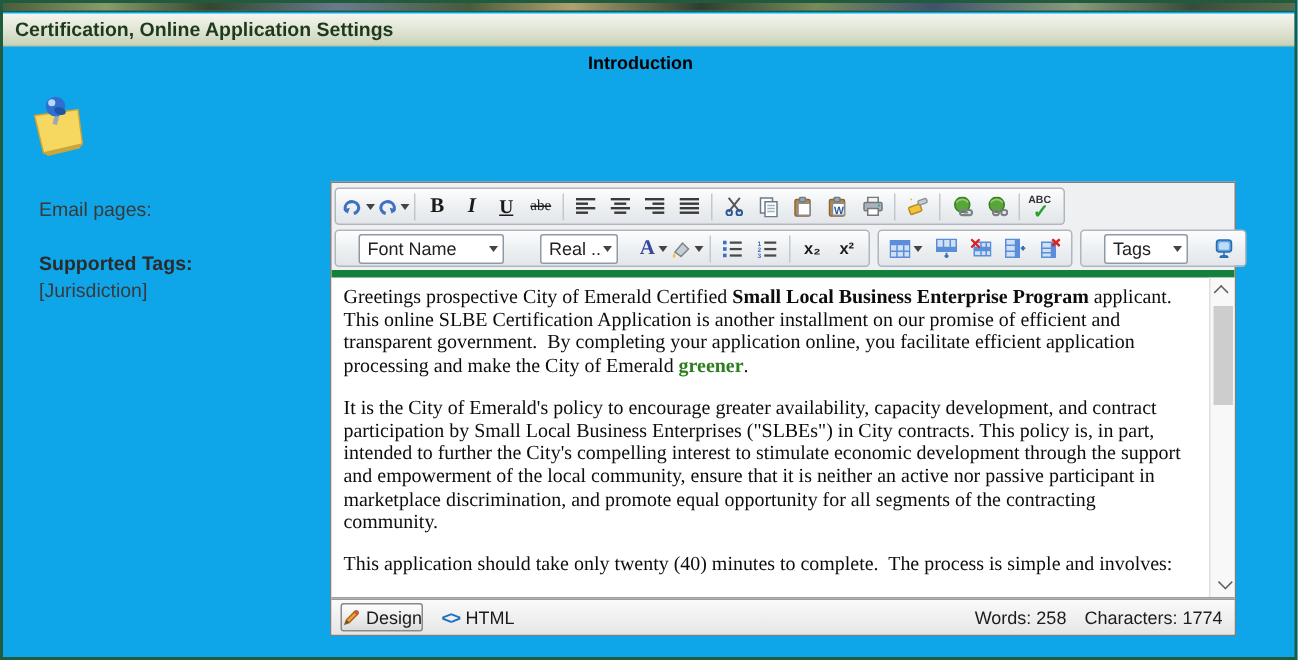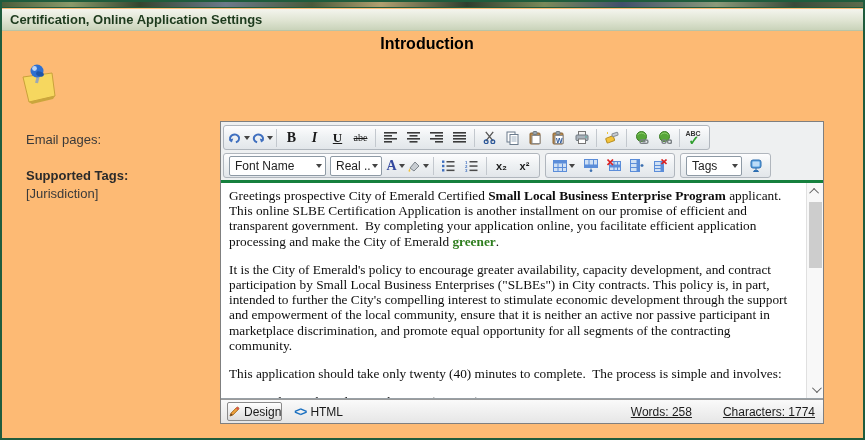--- a/index.html
+++ b/index.html
@@ -1,36 +1,36 @@
 <!DOCTYPE html>
 <html><head>
 <meta charset="utf-8">
 <style>
   * { margin:0; padding:0; box-sizing:border-box; }
   html,body { width:865px; height:440px; font-family:"Liberation Sans", sans-serif; }
   .screen {
     position:relative; width:865px; height:440px;
-    border:2px solid #1f5c3d; background:#fdba74; overflow:hidden;
+    border:2px solid #1f5c3d; background:#0ea5e9; overflow:hidden;
   }
   
   .photo-strip {
     position:absolute; left:0; top:0; width:861px; height:6px;
     background:linear-gradient(90deg,#4a5d3a,#8a9a6a 8%,#35452f 16%,#6b7a8a 26%,#4a5a3a 36%,#b0a070 44%,#2e3e2e 54%,#7a8a5a 63%,#41506b 72%,#8a9a7a 83%,#3a4a3a 92%,#5c6b4c);
     border-bottom:1px solid #1f5c3d;
   }
   .titlebar {
     position:absolute; left:0; top:7px; width:861px; height:22px;
     background:linear-gradient(#f4f5ee,#dfe4d2 55%,#c9d3ba);
     border-bottom:1px solid #b9c4a7;
     display:flex; align-items:center; padding-left:8px;
   }
   .titlebar-text { font-size:13px; font-weight:bold; color:#1d3a1d; }
   .page-heading {
     position:absolute; left:0; top:33px; width:850px; text-align:center;
-    font-size:16px; font-weight:bold; color:#000;
+    font-size:12px; font-weight:bold; color:#000;
   }
   .note-icon { position:absolute; left:12px; top:58px; z-index:3; }
   .banner-box {
     position:absolute; left:44px; top:70px; width:792px; height:23px;
     background:#fff; border:1px solid #9e9e9e; z-index:2;
     display:flex; align-items:center; justify-content:center;
   }
   .banner-text { color:#e60000; font-size:13px; }
   .field-label { position:absolute; left:24px; font-size:13px; color:#3a3a3a; }
   .lbl-email { top:130px; }
@@ -63,31 +63,31 @@
   .glyph-i { font-family:"Liberation Serif",serif; font-style:italic; font-weight:bold; font-size:14px; color:#1a1a1a; }
   .glyph-u { font-family:"Liberation Serif",serif; font-weight:bold; font-size:13px; text-decoration:underline; color:#1a1a1a; }
   .glyph-abe { font-family:"Liberation Serif",serif; font-weight:normal; font-size:10px; text-decoration:line-through; color:#1a1a1a; }
   .glyph-A { font-family:"Liberation Serif",serif; font-weight:bold; font-size:14px; color:#33489e; }
   .glyph-script { font-size:11px; font-weight:bold; color:#1a1a1a; }
   .abc-wrap { position:relative; width:18px; height:16px; }
   .abc-txt { position:absolute; top:0; left:0; font-size:7px; font-weight:bold; color:#333; letter-spacing:0; }
   .abc-check { position:absolute; left:3px; top:3px; font-size:13px; font-weight:bold; color:#2e9e2e; }
   .dd {
     display:flex; align-items:center; height:20px; background:#fff;
-    border:1px solid #8e9aa5; border-radius:2px; padding:0 3px 0 5px; margin:0 2px;
+    border:1px solid #8e9aa5; border-radius:2px; padding:0 3px 0 5px; margin:0 12px;
   }
   .dd-label { font-size:12px; color:#222; white-space:nowrap; overflow:hidden; }
   .dd-fontname { width:97px; } .dd-fontname .dd-label { width:78px; }
   .dd-fontsize { width:52px; } .dd-fontsize .dd-label { width:34px; }
   .dd-zoom { width:56px; } .dd-zoom .dd-label { width:38px; }
   .dd .tb-caret { margin-left:auto; }
 
   .editor-content {
     position:absolute; left:0; right:0; top:58px; bottom:24px;
-    background:#fff; border-top:3px solid #15803d; border-bottom:1px solid #98a0a6; overflow:hidden;
+    background:#fff; border-top:5px solid #15803d; border-bottom:1px solid #98a0a6; overflow:hidden;
   }
   .text-area {
     position:absolute; left:0; top:0; right:17px; bottom:0;
     padding:5px 10px 0 8px; overflow:hidden;
     font-family:"Liberation Serif", serif; font-size:13.3px; line-height:15.2px; color:#0d0d0d;
   }
   .text-area p { margin:0 0 13px 0; white-space:pre-wrap; }
   .scrollbar {
     position:absolute; right:0; top:0; bottom:0; width:17px;
     background:#f8f8f8; border-left:1px solid #e0e0e0;
@@ -104,21 +104,21 @@
     background:linear-gradient(#fafafa,#e6e6e6); border-top:1px solid #9a9a9a;
     display:flex; align-items:center; padding:0 6px;
   }
   .design-btn {
     display:flex; align-items:center; gap:4px; height:19px; padding:0 0;
     border:1px solid #8a8a8a; border-radius:2px;
     background:linear-gradient(#fefefe,#dcdcdc); font-size:12px; color:#1a1a1a;
   }
   .html-tab { display:flex; align-items:center; gap:4px; margin-left:12px; font-size:12px; color:#1a1a1a; }
   .html-glyphs { color:#1a70c0; font-weight:bold; font-size:12px; letter-spacing:-1px; }
-  .status-right { margin-left:auto; display:flex; gap:31px; font-size:12px; color:#1c1c1c; padding-right:2px;text-decoration:underline; }
+  .status-right { margin-left:auto; display:flex; gap:12px; font-size:12px; color:#1c1c1c; padding-right:2px; }
 
   .bold-seg { font-weight:bold; }
 </style>
 </head>
 <body>
 
 <div class="screen">
   <div class="photo-strip"></div>
 
   <div class="titlebar">

